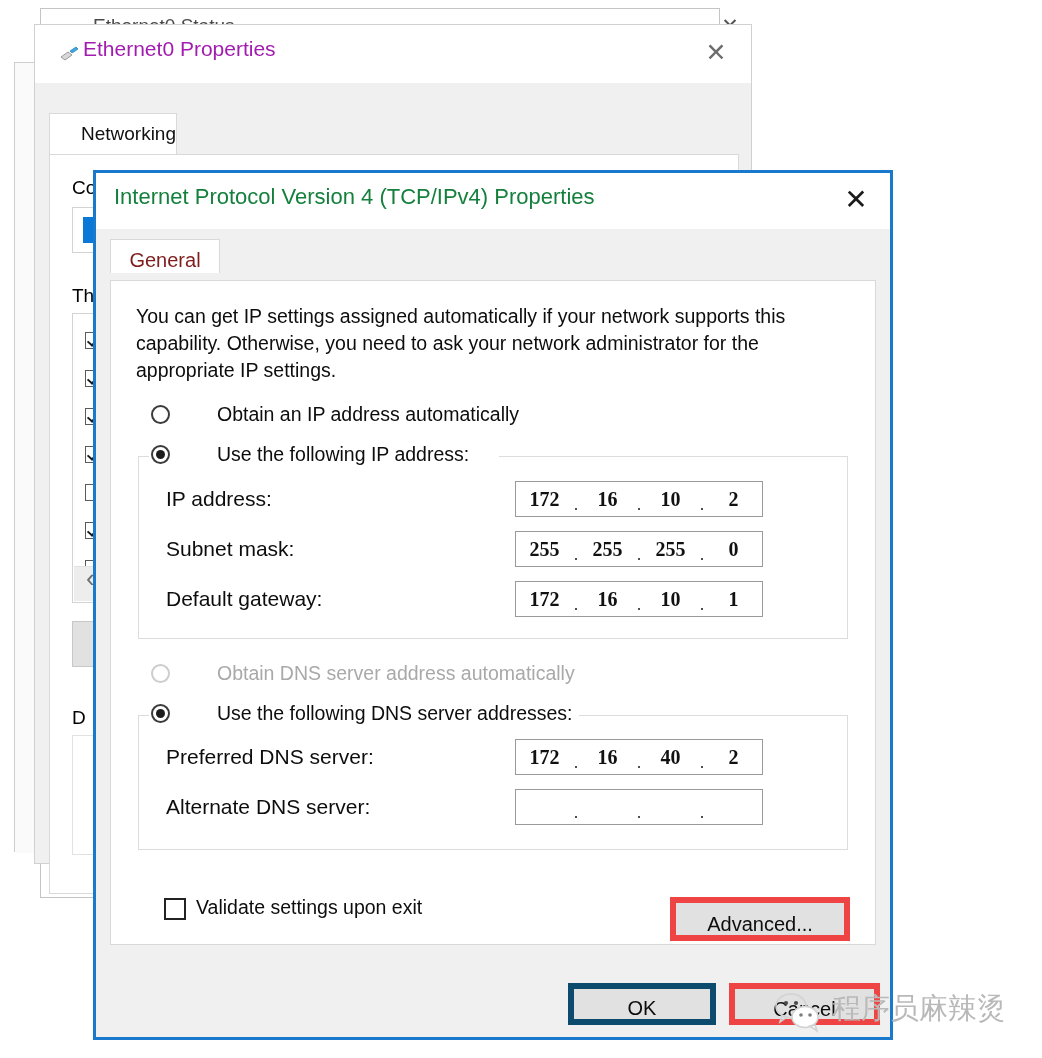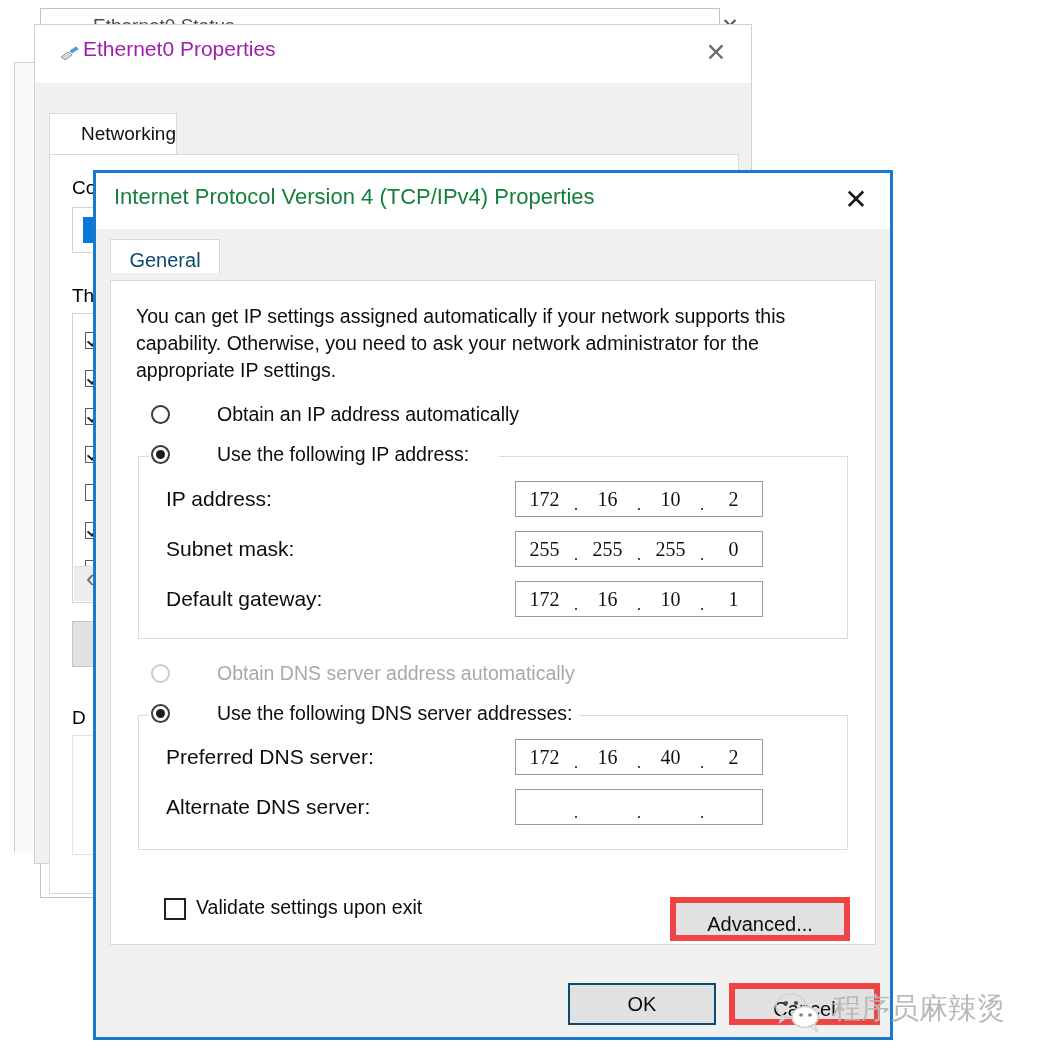--- a/index.html
+++ b/index.html
@@ -263,21 +263,21 @@
     position: absolute;
     left: 0; top: 0;
     width: 110px; height: 34px;
     background: #ffffff;
     border: 1px solid #d9d9d9;
     border-bottom: none;
     box-sizing: border-box;
     font-size: 20px;
     line-height: 41px;
     text-align: center;
-    color: #0c4a6e;
+    color: #7f1d1d;
   }
   .ipv4-panel {
     position: absolute;
     left: 14px; top: 107px;
     width: 766px; height: 665px;
     background: #ffffff;
     border: 1px solid #d9d9d9;
     box-sizing: border-box;
   }
   .ipv4-footer {
@@ -350,20 +350,21 @@
     display: flex;
     align-items: center;
   }
   .octet {
     flex: 1 1 0;
     text-align: center;
     font-size: 20px;
     font-family: "Liberation Serif", serif;
     color: #111;
     line-height: 34px;
+    font-weight: bold;
   }
   .ipdot {
     width: 6px;
     text-align: center;
     font-size: 18px;
     color: #333;
     line-height: 34px;
     position: relative;
     top: 5px;
   }
@@ -391,21 +392,21 @@
     position: absolute;
     background: #e1e1e1;
     border: 6px solid #ef4444;
     box-sizing: border-box;
     font-size: 20px;
     color: #0d0d0d;
     text-align: center;
     cursor: pointer;
   }
   .btn.primary {
-    border: 2px solid #0c4a6e;
+    border: 6px solid #0c4a6e;
   }
   #advanced-button {
     left: 670px; top: 897px;
     width: 180px; height: 44px;
     line-height: 42px;
     z-index: 45;
   }
   #ok-button {
     left: 568px; top: 983px;
     width: 148px; height: 42px;

